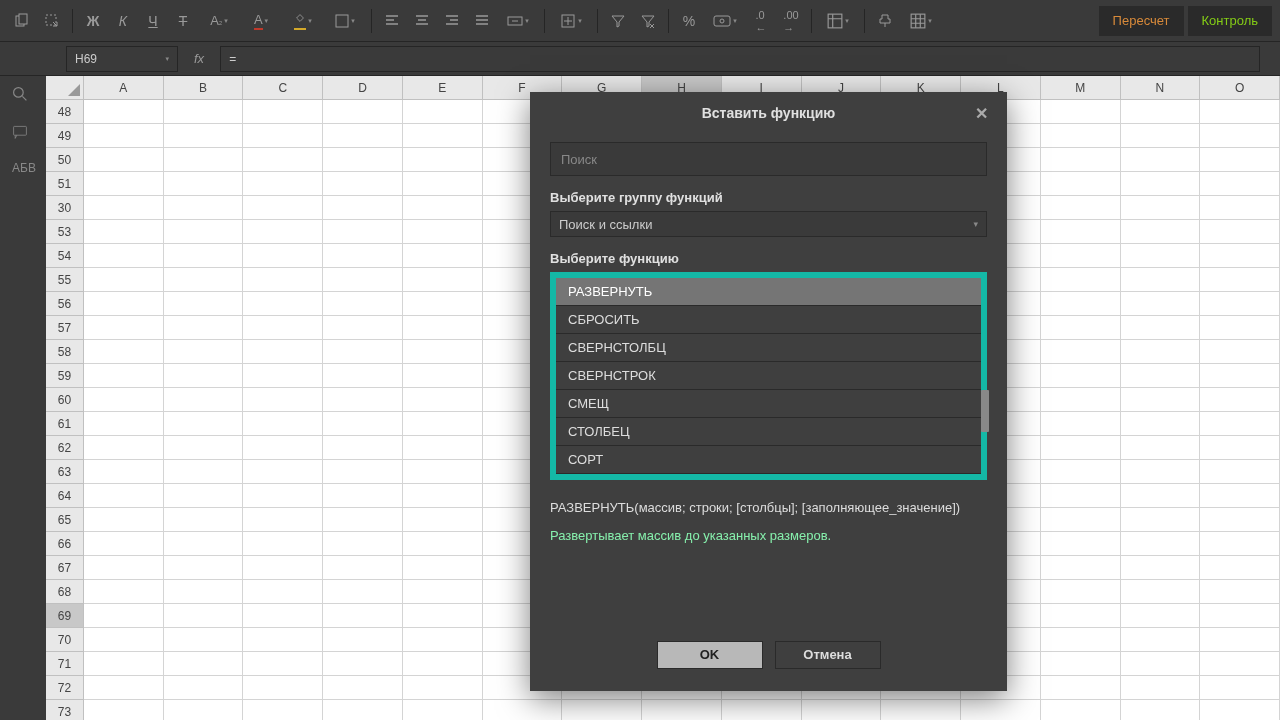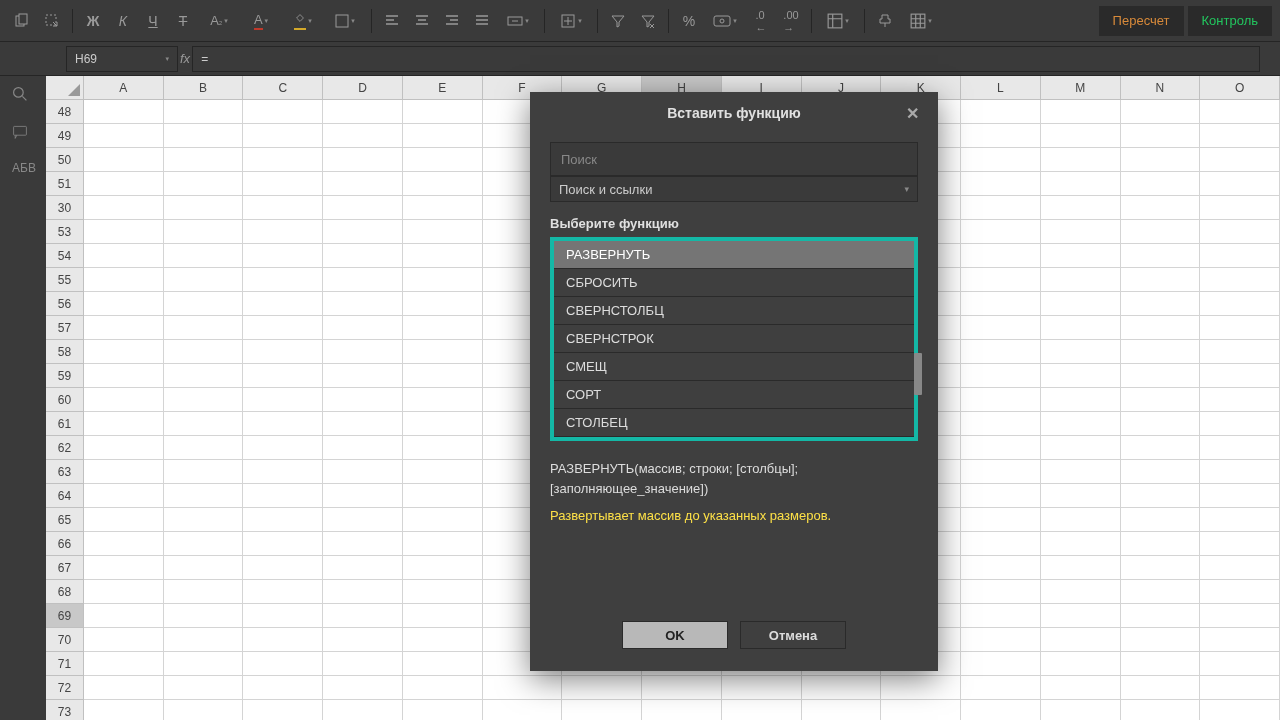--- a/index.html
+++ b/index.html
@@ -4,54 +4,54 @@
 <style>
 *{margin:0;padding:0;box-sizing:border-box;font-family:Arial,sans-serif}
 body{background:#3a3a3a;width:1280px;height:720px;overflow:hidden;position:relative;color:#ccc;font-size:12px;user-select:none}
 .toolbar{height:42px;background:#3a3a3a;border-bottom:1px solid #252525;display:flex;align-items:center;padding:0 8px;gap:2px}
 .tb-btn{width:28px;height:28px;display:flex;align-items:center;justify-content:center;color:#999;cursor:pointer;border-radius:2px}
 .tb-sep{width:1px;height:24px;background:#252525;margin:0 4px}
 .tb-wide{width:40px}
 .dd-arrow{font-size:7px;margin-left:2px;color:#888}
 .right-btns{margin-left:auto;display:flex;gap:4px}
 .big-btn{background:#2a2a2a;color:#d88a3a;padding:6px 14px;font-size:13px;height:30px;display:flex;align-items:center;cursor:pointer}
-.big-btn.gray{color:#22c55e}
+.big-btn.gray{color:#84cc16}
 .formula-bar{height:34px;background:#3a3a3a;border-bottom:1px solid #252525;display:flex;align-items:center;padding:0 20px}
 .side-bar{position:absolute;left:0;top:76px;width:46px;bottom:0;background:#3a3a3a;display:flex;flex-direction:column;align-items:center;gap:16px;padding-top:10px}
 .side-icon{width:22px;height:22px;color:#888;cursor:pointer}
 .name-box{width:112px;height:26px;background:#3a3a3a;border:1px solid #252525;color:#ccc;padding:0 8px;display:flex;align-items:center;justify-content:space-between;font-size:12px}
-.fx-label{margin:0 2px;font-style:italic;color:#999;font-size:13px}
+.fx-label{margin:0 16px;font-style:italic;color:#999;font-size:13px}
 .fx-input{flex:1;height:26px;background:#3a3a3a;border:1px solid #252525;color:#ccc;padding:0 8px;font-size:12px}
 .sheet-area{position:absolute;left:46px;top:76px;right:0;bottom:0;background:#fff;overflow:hidden}
 .corner{position:absolute;left:0;top:0;width:38px;height:24px;background:#e8e8e8;border-right:1px solid #c0c0c0;border-bottom:1px solid #c0c0c0}
 .corner::after{content:'';position:absolute;right:3px;bottom:3px;border:6px solid transparent;border-right-color:#999;border-bottom-color:#999}
 .col-headers{position:absolute;left:38px;top:0;right:0;height:24px;display:flex;background:#e8e8e8;border-bottom:1px solid #c0c0c0}
 .col-h{width:80px;border-right:1px solid #c0c0c0;display:flex;align-items:center;justify-content:center;font-size:12px;color:#444}
 .col-h.active{background:#c8c8c8}
 .row-headers{position:absolute;left:0;top:24px;width:38px;bottom:12px}
 .row-h{height:24px;border-bottom:1px solid #c0c0c0;border-right:1px solid #c0c0c0;background:#e8e8e8;display:flex;align-items:center;justify-content:center;font-size:12px;color:#444}
 .row-h.active{background:#c8c8c8}
 .cells{position:absolute;left:38px;top:24px;right:0;bottom:0}
 .row{height:24px;display:flex}
 .cell{width:80px;height:24px;border-right:1px solid #d4d4d4;border-bottom:1px solid #d4d4d4;background:#fff}
-.dialog{position:absolute;left:530px;top:92px;width:408px;background:#3f3f3f;box-shadow:0 8px 30px rgba(0,0,0,.5)}
+.dialog{position:absolute;left:530px;top:92px;width:477px;background:#3f3f3f;box-shadow:0 8px 30px rgba(0,0,0,.5)}
 .dlg-title{height:42px;display:flex;align-items:center;justify-content:center;position:relative;font-size:14px;font-weight:bold;color:#e0e0e0}
 .dlg-close{position:absolute;right:14px;top:12px;width:18px;height:18px;cursor:pointer;color:#aaa;font-size:16px}
 .dlg-body{padding:8px 20px 0}
 .dlg-input{width:100%;height:26px;background:#3a3a3a;border:1px solid #2a2a2a;color:#ccc;padding:16px 10px;font-size:13px;outline:none}
 .dlg-input::placeholder{color:#888}
 .dlg-label{font-size:13px;color:#e0e0e0;margin:14px 0 6px;font-weight:bold}
 .dlg-select{width:100%;height:26px;background:#3a3a3a;border:1px solid #2a2a2a;color:#ccc;padding:0 8px;font-size:13px;display:flex;align-items:center;justify-content:space-between;cursor:pointer}
-.func-list{border:4px solid #14b8a6;position:relative}
+.func-list{border:6px solid #14b8a6;position:relative}
 .func-item{height:28px;padding:0 12px;display:flex;align-items:center;font-size:13px;color:#ddd;border-bottom:1px solid #2a2a2a;cursor:pointer}
 .func-item:last-child{border-bottom:none}
 .func-item.sel{background:#757575;color:#fff}
 .func-scroll{position:absolute;right:-8px;top:112px;width:8px;height:42px;background:#888;border-radius:1px}
 .func-sig{font-size:13px;color:#ddd;margin-top:18px;line-height:1.5}
-.func-desc{font-size:13px;color:#fde047;margin-top:10px}
+.func-desc{font-size:13px;color:#86efac;margin-top:10px}
 .dlg-footer{display:flex;justify-content:center;gap:12px;padding:18px 0 22px;margin-top:80px}
 .dlg-btn{width:106px;height:28px;display:flex;align-items:center;justify-content:center;font-size:13px;font-weight:bold;cursor:pointer;border:1px solid #2a2a2a}
 .dlg-btn.primary{background:#b8b8b8;color:#222}
 .dlg-btn.secondary{background:#3f3f3f;color:#ddd}
 svg{width:16px;height:16px;fill:currentColor}
 .underline-red{border-bottom:2px solid #c0392b;padding-bottom:1px}
 .underline-yel{border-bottom:2px solid #d4a92a;padding-bottom:1px}
 </style>
 </head>
 <body>
@@ -711,33 +711,34 @@
     </div>
 </div>
 
 <div class="dialog">
   <div class="dlg-title">
     <span>Вставить функцию</span>
     <div class="dlg-close">✕</div>
   </div>
   <div class="dlg-body">
     <input class="dlg-input" placeholder="Поиск" style="">
+    <div class="dlg-label">Выберите группу функций</div>
     <div class="dlg-select">
         <span>Поиск и ссылки</span>
         <span style="font-size:9px;color:#888">▾</span>
       </div>
     <div class="dlg-label">Выберите функцию</div>
     <div class="func-list" id="flist">
       <div class="func-item sel">РАЗВЕРНУТЬ</div>
         <div class="func-item">СБРОСИТЬ</div>
         <div class="func-item">СВЕРНСТОЛБЦ</div>
         <div class="func-item">СВЕРНСТРОК</div>
         <div class="func-item">СМЕЩ</div>
+        <div class="func-item">СТОЛБЕЦ</div>
         <div class="func-item">СОРТ</div>
-        <div class="func-item">СТОЛБЕЦ</div>
         <div class="func-scroll"></div>
     </div>
     <div class="func-sig">РАЗВЕРНУТЬ(массив; строки; [столбцы]; [заполняющее_значение])</div>
     <div class="func-desc">Развертывает массив до указанных размеров.</div>
   </div>
   <div class="dlg-footer">
     <div class="dlg-btn primary">OK</div>
     <div class="dlg-btn secondary">Отмена</div>
   </div>
 </div>

